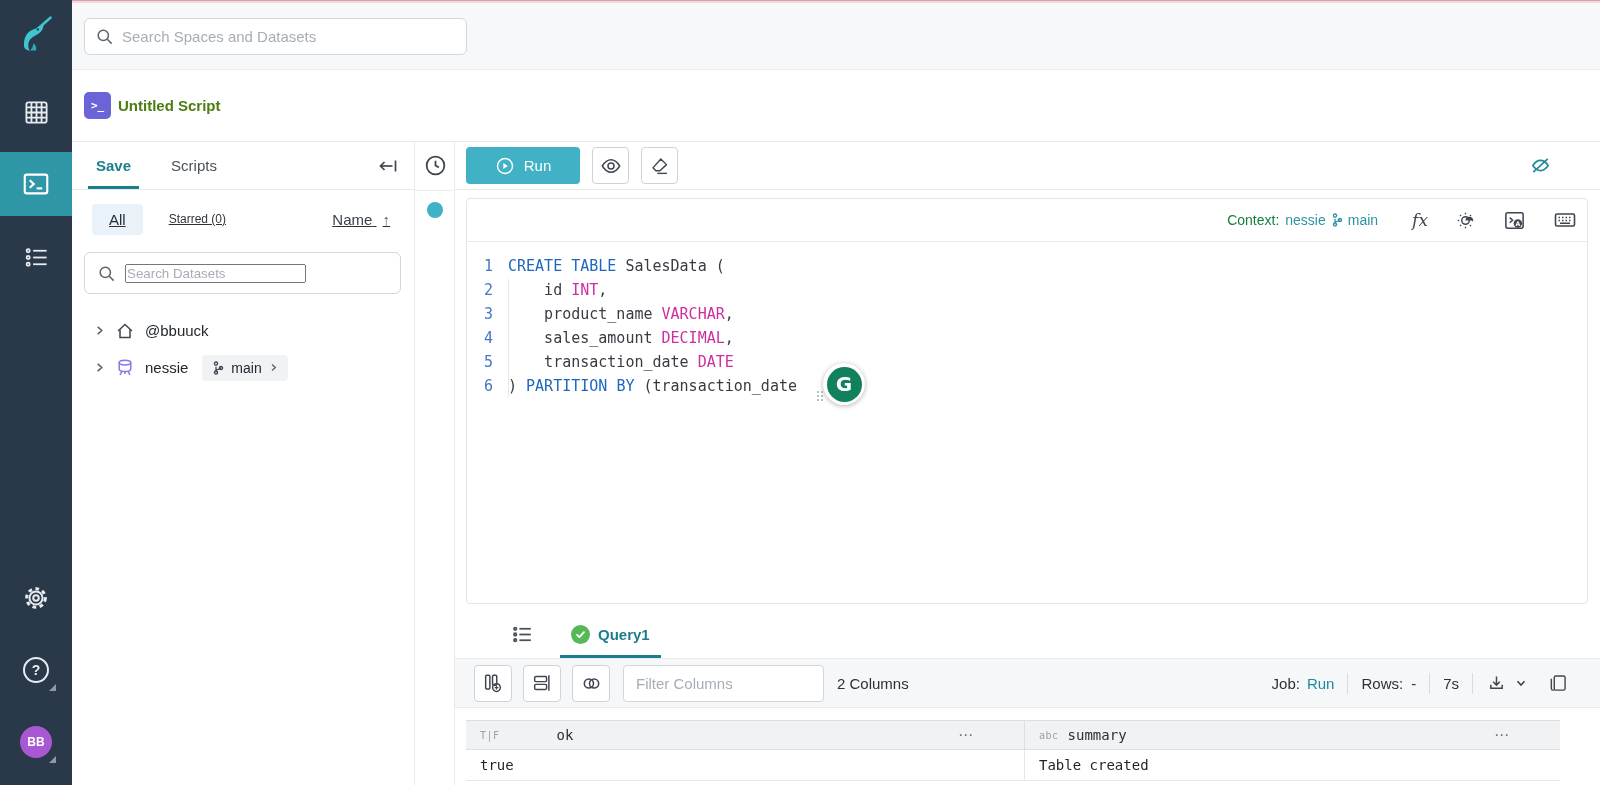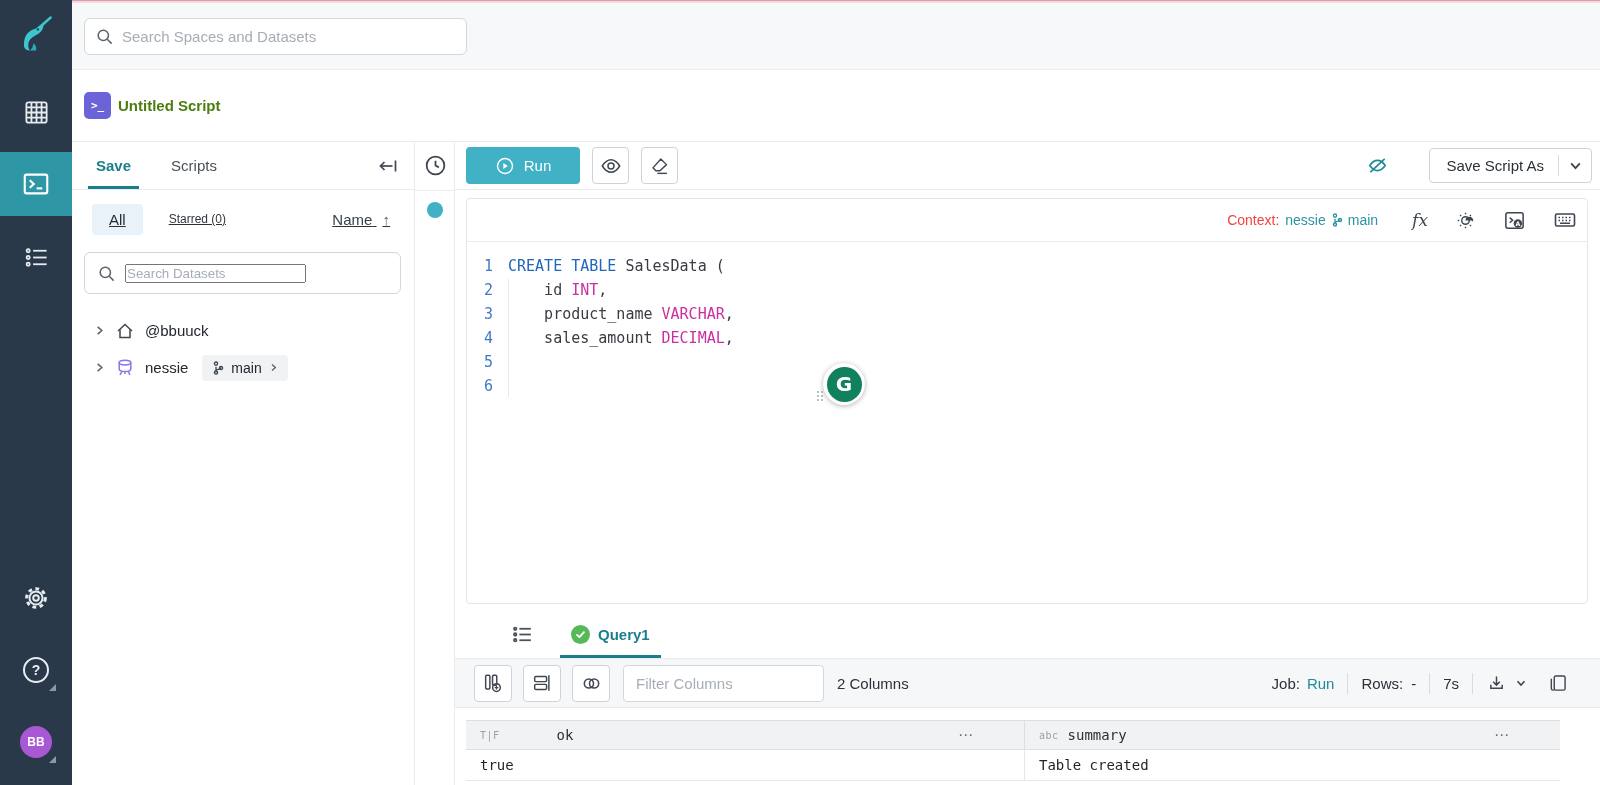--- a/index.html
+++ b/index.html
@@ -67,21 +67,21 @@
     display:flex; align-items:center; justify-content:center; gap:9px; cursor:pointer; font-family:"Liberation Sans",sans-serif; }
   .tool-btn { width:37px; height:37px; margin-left:12px; background:#fff; border:1px solid #ced3d8; border-radius:4px;
     display:flex; align-items:center; justify-content:center; cursor:pointer; }
   .eye-off { margin-left:auto; margin-right:40px; cursor:pointer; display:flex; }
   .save-btn { height:35px; background:#fff; border:1px solid #ced3d8; border-radius:4px; display:flex; align-items:center;
     padding:0 9px 0 16px; font-size:15px; color:#2a3138; cursor:pointer; font-family:"Liberation Sans",sans-serif; }
   .save-btn .vsep { width:1px; height:21px; background:#d8dcdf; margin:0 10px 0 14px; }
 
   .editor-card { position:absolute; left:11px; top:56px; width:1122px; height:406px; border:1px solid #e3e6e9; border-radius:4px; background:#fff; }
   .context-row { height:43px; border-bottom:1px solid #e8eaec; display:flex; align-items:center; justify-content:flex-end; padding-right:10px; gap:0; }
-  .ctx-label { color:#ef4444; font-size:14px; }
+  .ctx-label { color:#15803d; font-size:14px; }
   .ctx-link { color:#2e93a3; font-size:14px; display:flex; align-items:center; gap:5px; margin-left:6px; cursor:pointer; }
   .ctx-icons { display:flex; align-items:center; gap:27px; margin-left:34px; }
   .ctx-icon { cursor:pointer; display:flex; align-items:center; }
   .fx { font-family:"DejaVu Serif", serif; font-style:italic; font-size:17px; color:#3f4650; }
 
   .code-area { position:relative; padding-top:12px; font-family:"DejaVu Sans Mono",monospace; font-size:15px; }
   .code-line { display:flex; height:24px; line-height:24px; }
   .ln { width:26px; text-align:right; color:#4179c4; flex:none; }
   .code-text { padding-left:15px; white-space:pre; color:#383c42; }
   .tk-kw { color:#1f67bd; }
@@ -356,29 +356,20 @@
       </span>
     </div>
     <div class="eye-off">
       <span>
         <svg width="23" height="23" viewBox="0 0 24 24" fill="none" stroke="#1f8a99" stroke-width="1.7">
           <path d="M4 12 C6.5 8.2 9.5 6.7 12 6.7 C14.5 6.7 17.5 8.2 20 12 C17.5 15.8 14.5 17.3 12 17.3 C9.5 17.3 6.5 15.8 4 12 Z"></path>
           <path d="M4.5 19 L19.5 5"></path>
         </svg>
       </span>
     </div>
-    <button class="save-btn">
-      <span>Save Script As</span>
-      <span class="vsep"></span>
-      <span>
-        <svg width="13" height="13" viewBox="0 0 12 12" fill="none" stroke="#3f4650" stroke-width="1.7">
-            <path d="M2 4 L6 8.5 L10 4"></path>
-          </svg>
-      </span>
-    </button>
   </div>
 
   <div class="editor-card">
     <div class="context-row">
       <span class="ctx-label">Context:</span>
       <span class="ctx-link">
         <span>nessie</span>
         <span>
           <svg width="12" height="14" viewBox="0 0 12 14" fill="none" stroke="#2e93a3" stroke-width="1.3">
             <circle cx="4" cy="2.6" r="1.6"></circle>
@@ -429,23 +420,25 @@
           <div class="code-line">
             <span class="ln">3</span>
             <span class="code-text"><span class="tk-pl">    product_name </span><span class="tk-ty">VARCHAR</span><span class="tk-pl">,</span></span>
           </div>
           <div class="code-line">
             <span class="ln">4</span>
             <span class="code-text"><span class="tk-pl">    sales_amount </span><span class="tk-ty">DECIMAL</span><span class="tk-pl">,</span></span>
           </div>
           <div class="code-line">
             <span class="ln">5</span>
+            <span class="code-text"><span class="tk-pl">    transaction_date </span><span class="tk-ty">DATE</span></span>
           </div>
           <div class="code-line">
             <span class="ln">6</span>
+            <span class="code-text"><span class="tk-pl">) </span><span class="tk-kw">PARTITION</span><span class="tk-pl"> </span><span class="tk-kw">BY</span><span class="tk-pl"> (transaction_date</span></span>
           </div>
         </div>
     </div>
 
     <div class="grammarly">
       <div class="g-handle"></div>
       <div class="g-inner">
         <span>G</span>
       </div>
     </div>

